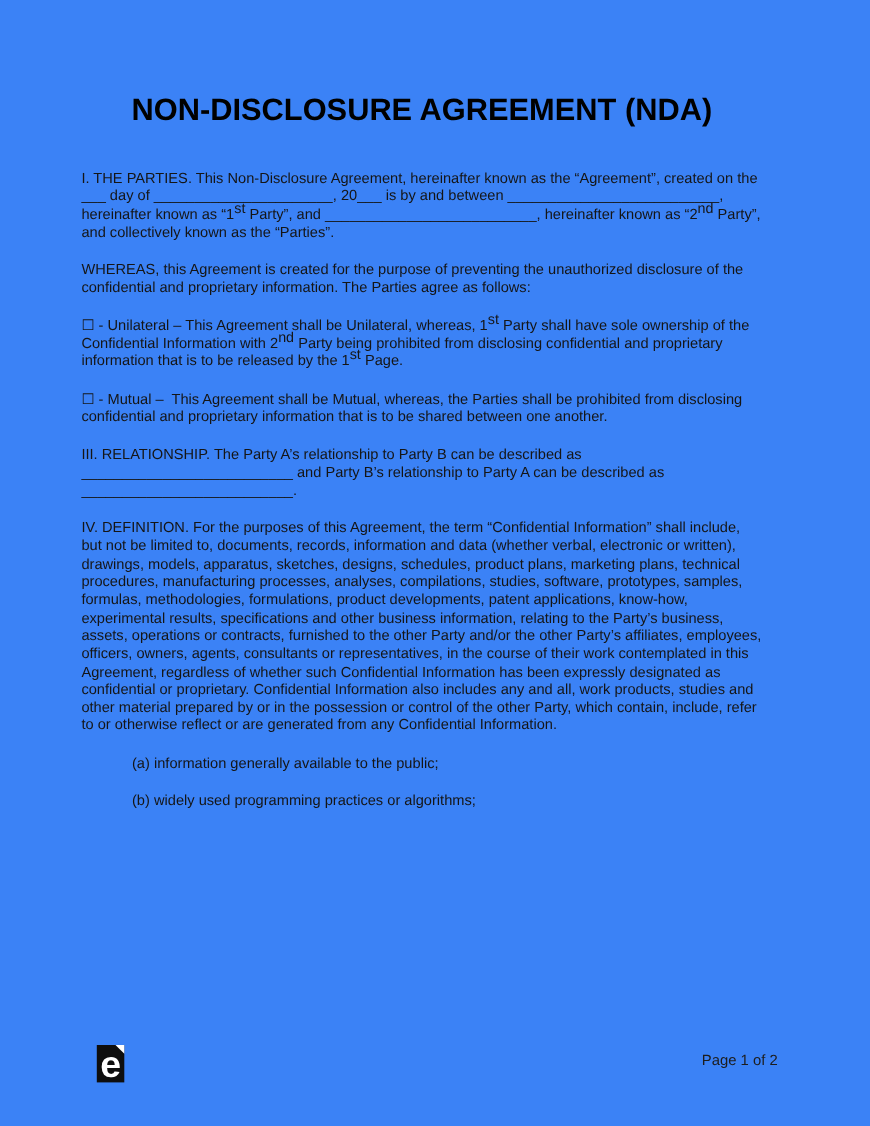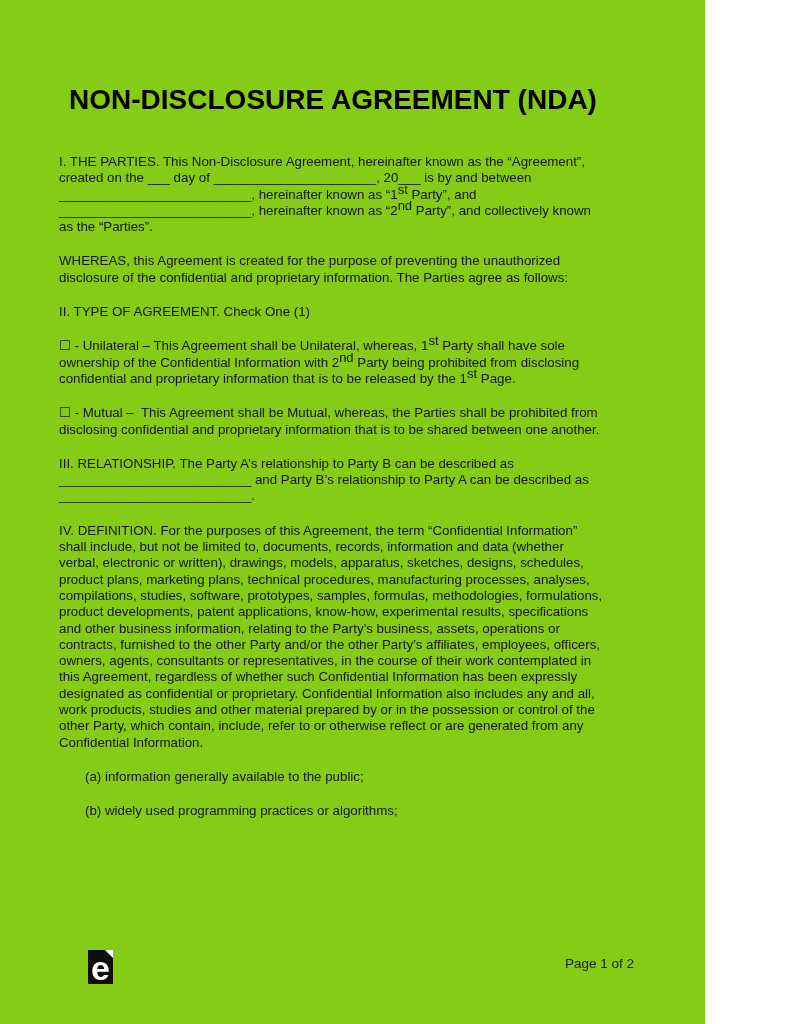--- a/index.html
+++ b/index.html
@@ -2,25 +2,25 @@
 <html><head>
 <meta charset="utf-8">
 <style>
   html, body {
     margin: 0;
     padding: 0;
     background: #ffffff;
   }
   .page {
     position: relative;
-    width: 705px;
+    width: 791px;
     height: 1024px;
-    background: #84cc16;
+    background: #3b82f6;
     box-sizing: border-box;
-    padding: 84px 98px 0 59px;
+    padding: 84px 98px 0 74px;
     font-family: "Liberation Sans", "DejaVu Sans", sans-serif;
     color: #151515;
     overflow: hidden;
   }
   .title {
     font-size: 28px;
     line-height: 32px;
     font-weight: bold;
     text-align: center;
     color: #000000;
@@ -31,21 +31,21 @@
     line-height: 16.3px;
     margin: 0 0 18px 0;
     white-space: pre-wrap;
   }
   .b { font-weight: normal; }
   sup {
     font-size: 13px;
     line-height: 0;
     vertical-align: super;
   }
-  .indent { margin-left: 26px; }
+  .indent { margin-left: 46px; }
   .logo {
     position: absolute;
     left: 88px;
     top: 950px;
     width: 25px;
     height: 34px;
     background: #0e0e0e;
     display: flex;
     align-items: center;
     justify-content: center;
@@ -61,39 +61,38 @@
   }
   .logo-letter {
     color: #ffffff;
     font-weight: bold;
     font-size: 34px;
     line-height: 34px;
     transform: translateY(1px);
   }
   .pagenum {
     position: absolute;
-    right: 71px;
+    right: 84px;
     top: 956px;
     font-size: 13.5px;
     line-height: 16px;
     color: #1d1d1d;
   }
 </style>
 </head>
 <body>
 
 <div class="page">
 
   <h1 class="title">NON-DISCLOSURE AGREEMENT (NDA)</h1>
 
   <p class="para"><span class="b">I. THE PARTIES</span><span>. This Non-Disclosure Agreement, hereinafter known as the “Agreement”, created on the </span><span>___</span><span> day of </span><span>______________________</span><span>, 20</span><span>___</span><span> is by and between </span><span>__________________________</span><span>, hereinafter known as “1</span><sup>st</sup><span> Party”, and </span><span>__________________________</span><span>, hereinafter known as “2</span><sup>nd</sup><span> Party”, and collectively known as the “Parties”.</span></p>
 
   <p class="para"><span>WHEREAS, this Agreement is created for the purpose of preventing the unauthorized disclosure of the confidential and proprietary information. The Parties agree as follows:</span></p>
 
-  <p class="para"><span class="b">II. TYPE OF AGREEMENT</span><span>. Check One (1)</span></p>
 
   <p class="para"><span>☐</span><span> - Unilateral – This Agreement shall be Unilateral, whereas, 1</span><sup>st</sup><span> Party shall have sole ownership of the Confidential Information with 2</span><sup>nd</sup><span> Party being prohibited from disclosing confidential and proprietary information that is to be released by the 1</span><sup>st</sup><span> Page.</span></p>
 
   <p class="para"><span>☐</span><span> - Mutual –  This Agreement shall be Mutual, whereas, the Parties shall be prohibited from disclosing confidential and proprietary information that is to be shared between one another.</span></p>
 
   <p class="para"><span class="b">III. RELATIONSHIP</span><span>. The Party A’s relationship to Party B can be described as </span><span>__________________________</span><span> and Party B’s relationship to Party A can be described as </span><span>__________________________</span><span>.</span></p>
 
   <p class="para"><span class="b">IV. DEFINITION</span><span>. For the purposes of this Agreement, the term “Confidential Information” shall include, but not be limited to, documents, records, information and data (whether verbal, electronic or written), drawings, models, apparatus, sketches, designs, schedules, product plans, marketing plans, technical procedures, manufacturing processes, analyses, compilations, studies, software, prototypes, samples, formulas, methodologies, formulations, product developments, patent applications, know-how, experimental results, specifications and other business information, relating to the Party’s business, assets, operations or contracts, furnished to the other Party and/or the other Party’s affiliates, employees, officers, owners, agents, consultants or representatives, in the course of their work contemplated in this Agreement, regardless of whether such Confidential Information has been expressly designated as confidential or proprietary. Confidential Information also includes any and all, work products, studies and other material prepared by or in the possession or control of the other Party, which contain, include, refer to or otherwise reflect or are generated from any Confidential Information.</span></p>
 
 

